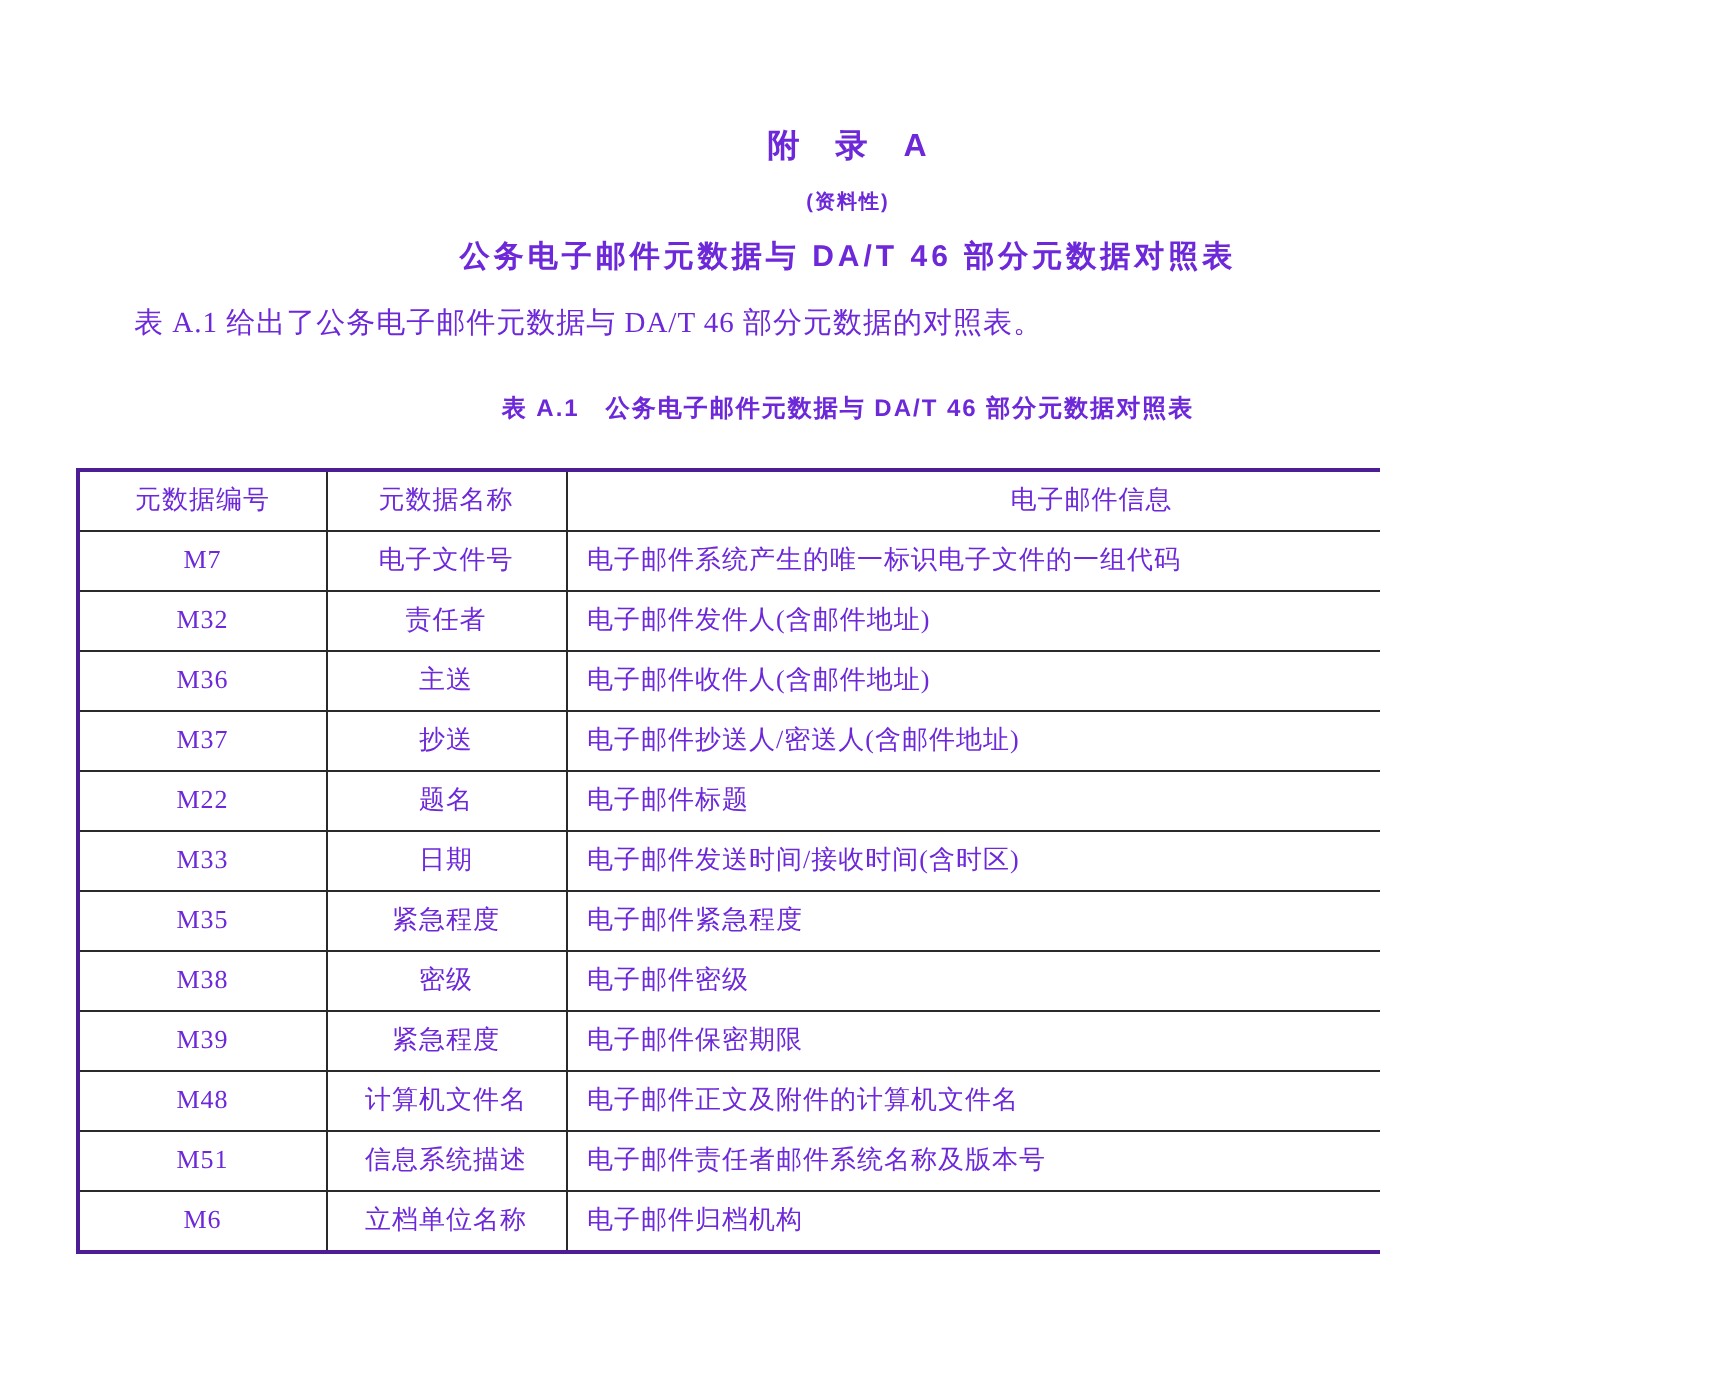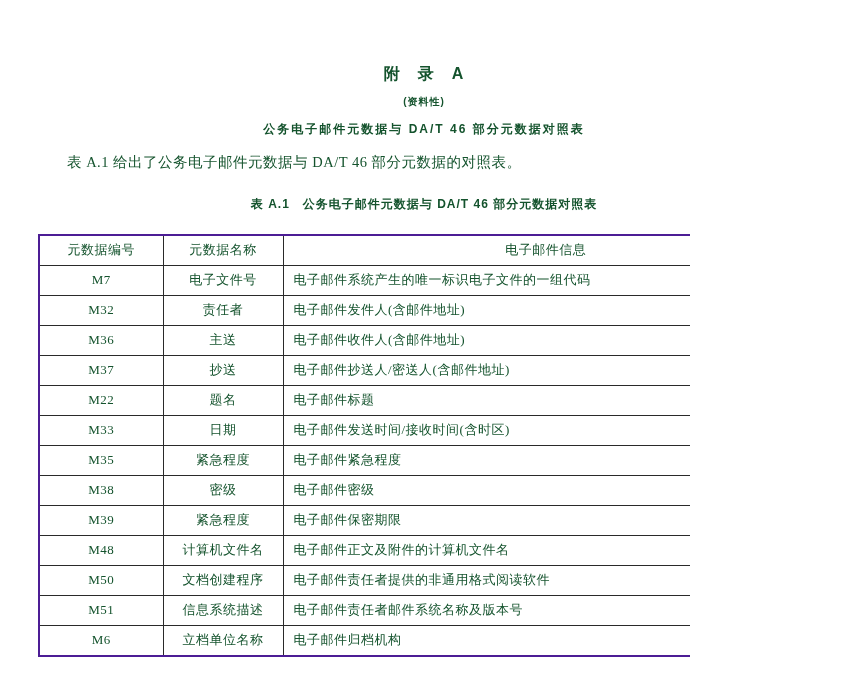--- a/index.html
+++ b/index.html
@@ -6,21 +6,21 @@
     margin: 0;
     padding: 0;
     background: #ffffff;
   }
   .page {
     position: relative;
     width: 690px;
     height: 693px;
     background: #ffffff;
     overflow: hidden;
-    color: #14532d;
+    color: #6d28d9;
     font-family: "Liberation Serif", "DejaVu Serif", serif;
   }
   .content {
     width: 772px;
     margin-left: 38px;
     padding-top: 64px;
   }
   .appendix-label {
     text-align: center;
     font-family: "Liberation Sans", "DejaVu Sans", sans-serif;
@@ -36,21 +36,21 @@
     font-weight: bold;
     font-size: 10px;
     line-height: 17px;
     margin-top: 10px;
     letter-spacing: 1px;
   }
   .appendix-title {
     text-align: center;
     font-family: "Liberation Sans", "DejaVu Sans", sans-serif;
     font-weight: bold;
-    font-size: 12px;
+    font-size: 15px;
     line-height: 18px;
     margin-top: 10px;
     letter-spacing: 2px;
   }
   .intro-paragraph {
     font-size: 14.5px;
     line-height: 19px;
     text-indent: 2em;
     letter-spacing: 0.5px;
   }
@@ -166,25 +166,20 @@
           <td>M39</td>
           <td>紧急程度</td>
           <td class="info-col">电子邮件保密期限</td>
         </tr>
         <tr>
           <td>M48</td>
           <td>计算机文件名</td>
           <td class="info-col">电子邮件正文及附件的计算机文件名</td>
         </tr>
         <tr>
-          <td>M50</td>
-          <td>文档创建程序</td>
-          <td class="info-col">电子邮件责任者提供的非通用格式阅读软件</td>
-        </tr>
-        <tr>
           <td>M51</td>
           <td>信息系统描述</td>
           <td class="info-col">电子邮件责任者邮件系统名称及版本号</td>
         </tr>
         <tr>
           <td>M6</td>
           <td>立档单位名称</td>
           <td class="info-col">电子邮件归档机构</td>
         </tr>
       </tbody>

